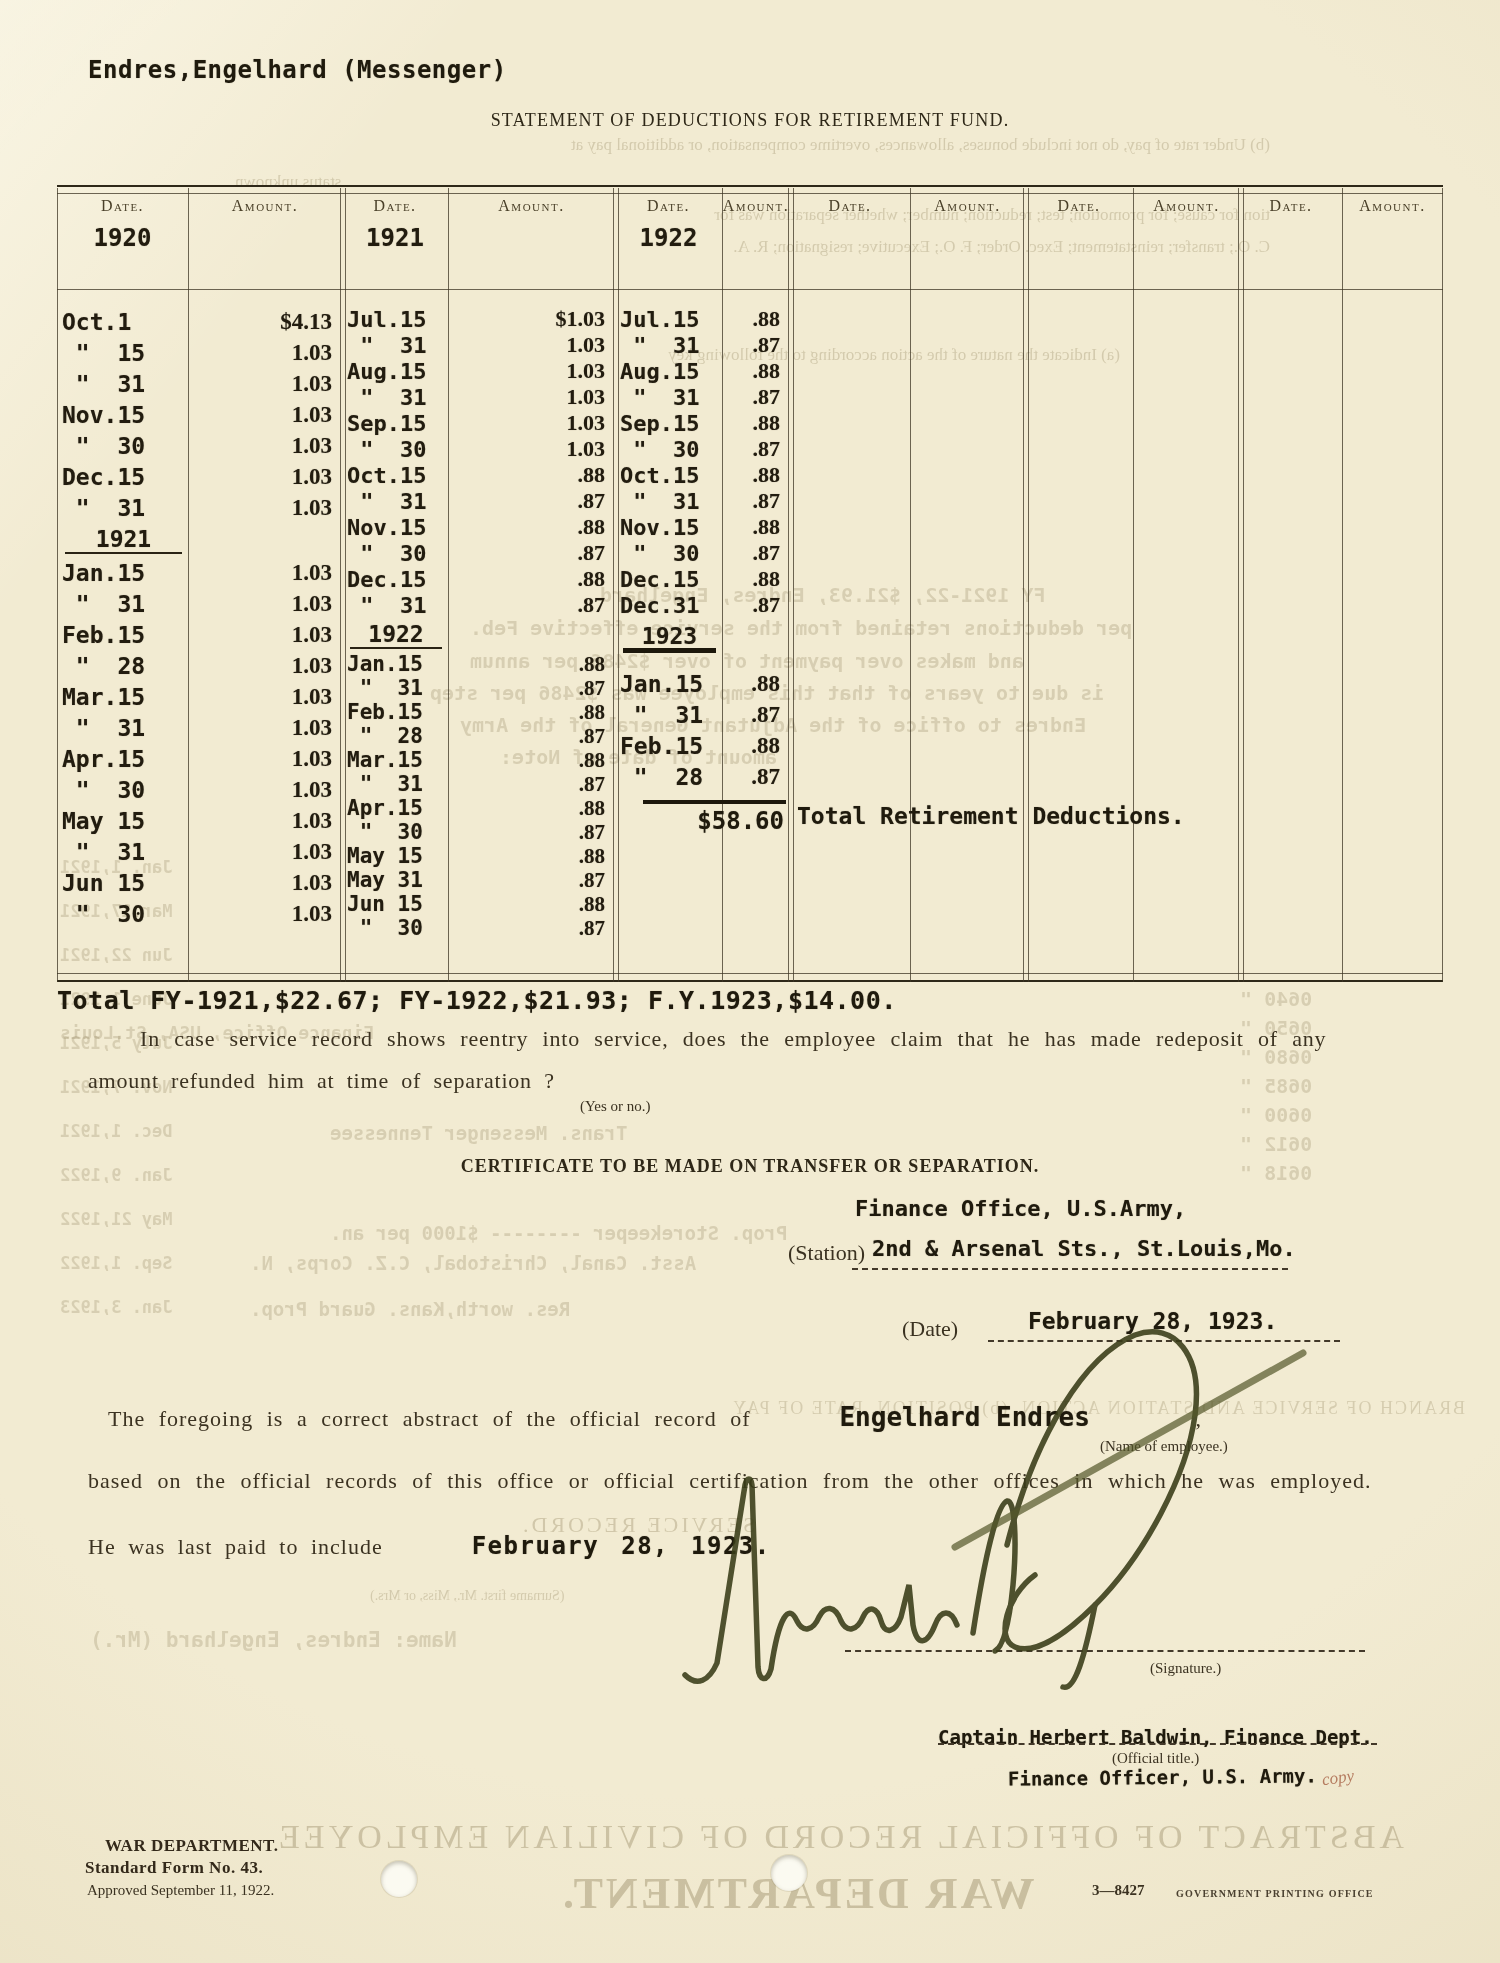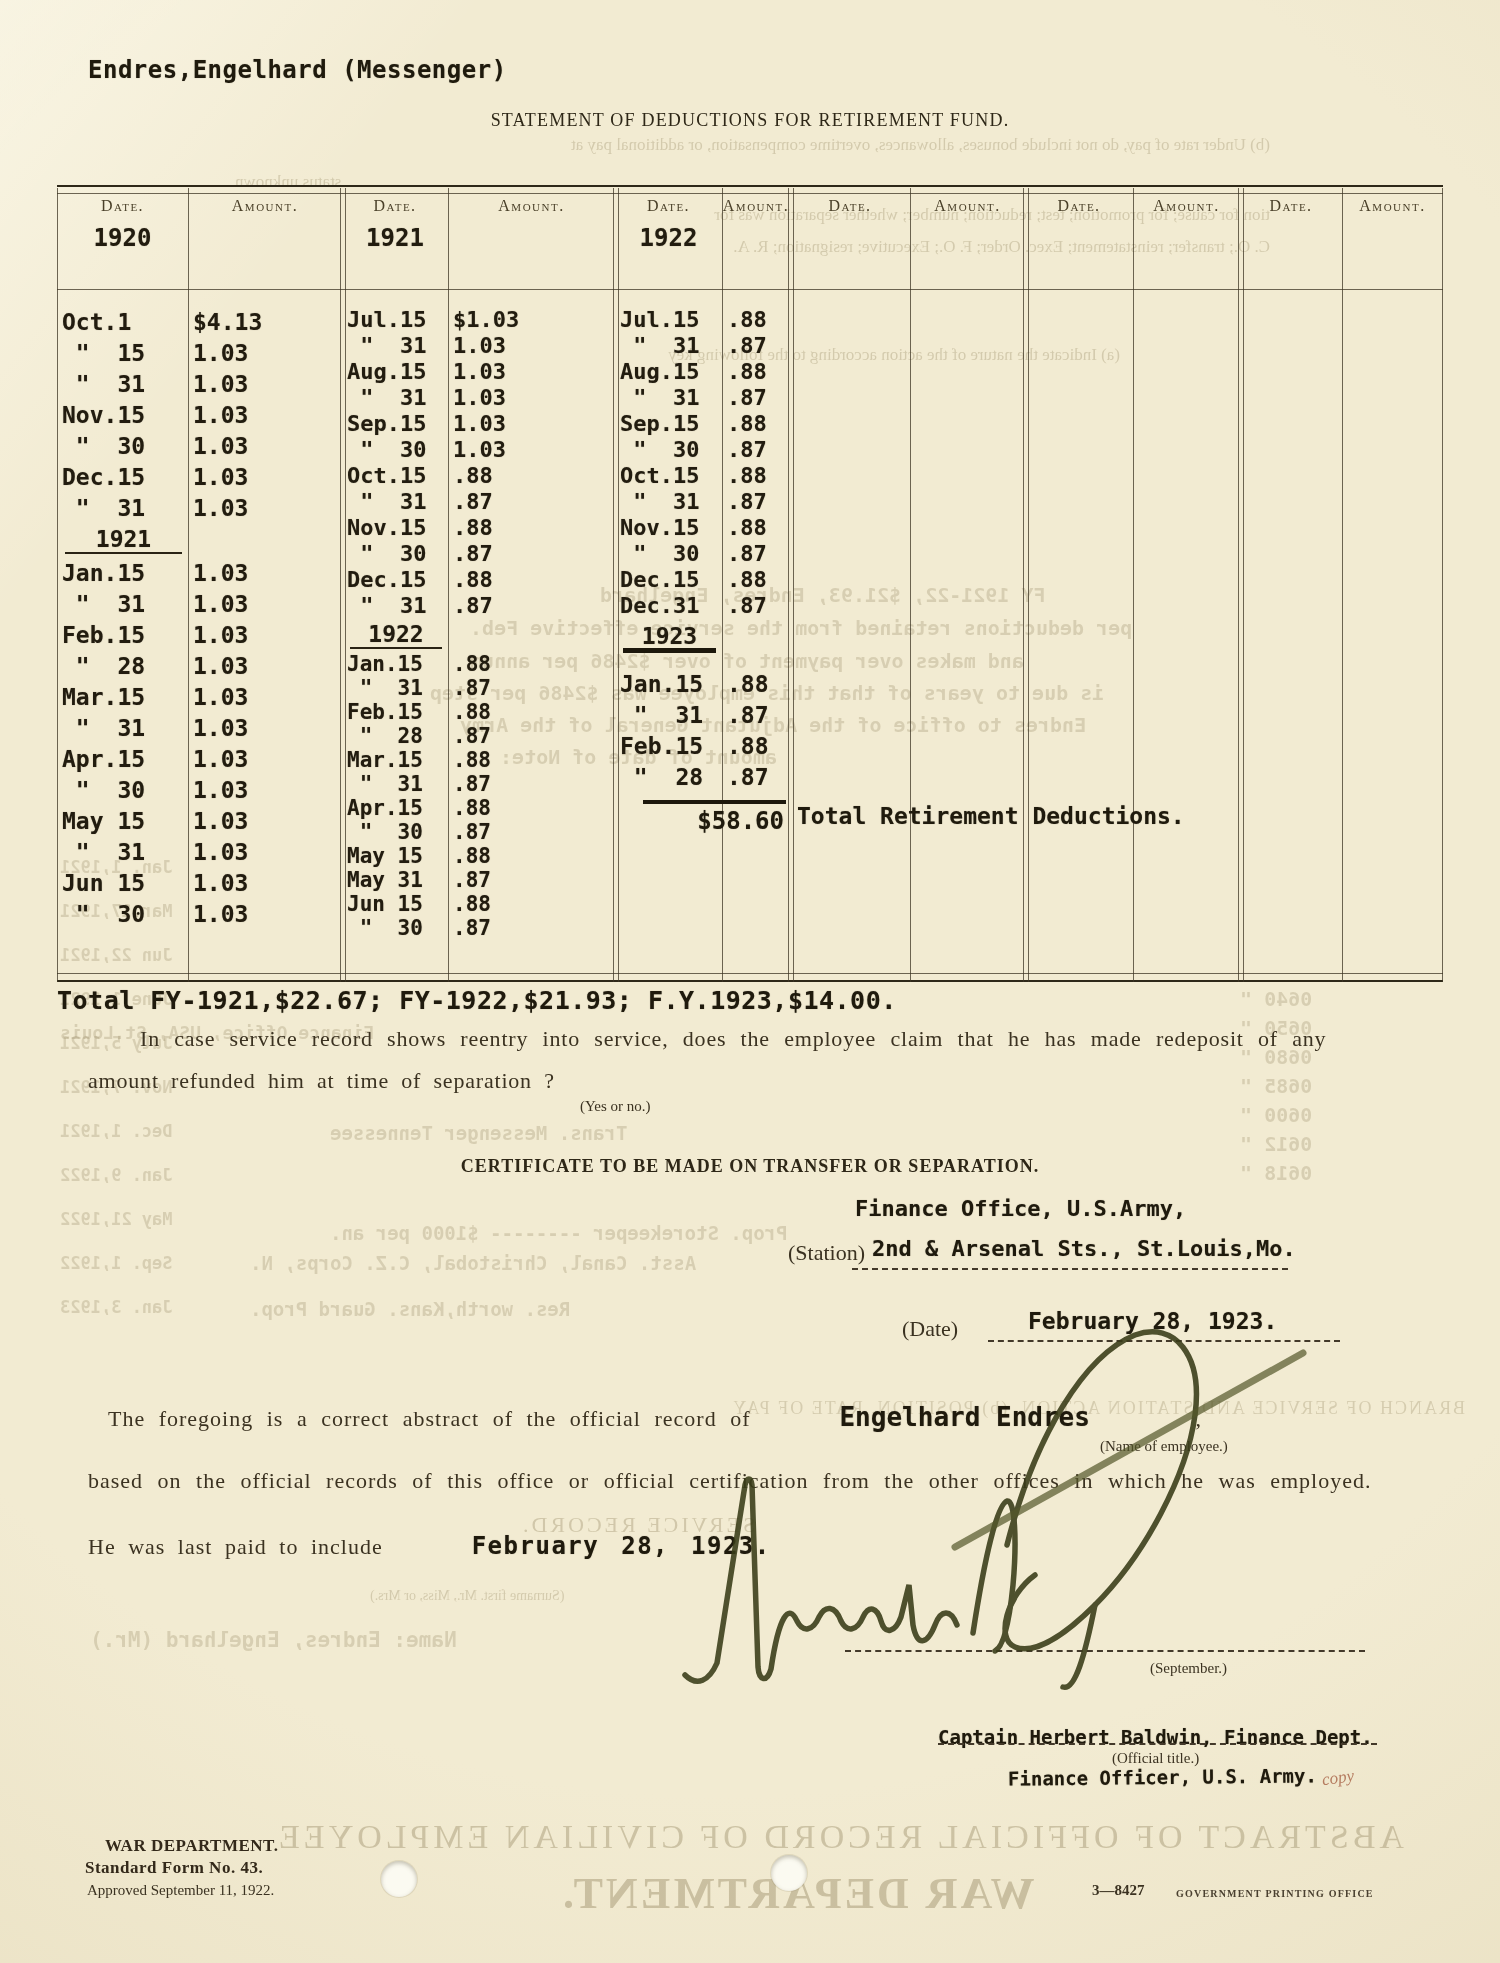--- a/index.html
+++ b/index.html
@@ -77,21 +77,21 @@
   .phd{width:var(--dc);text-align:center;}
   .pha{flex:1;text-align:center;}
   .phd,.pha{font-family:"Liberation Serif",serif;font-variant:small-caps;
             font-size:16px;letter-spacing:1.5px;color:#4a4029;}
   .pyr{position:absolute;top:36px;left:0;width:var(--dc);text-align:center;
        font:700 24px "DejaVu Sans Mono",monospace;color:#221c0f;text-shadow:0 0 1px rgba(31,26,13,.4);}
   .rows{position:absolute;top:118px;left:0;right:0;}
   .r{display:flex;align-items:center;color:#221c0f;font-family:"DejaVu Sans Mono",monospace;
      font-weight:700;text-shadow:0 0 1px rgba(31,26,13,.35);}
   .r .date{width:var(--dc);padding-left:5px;white-space:pre;}
-  .r .amt{flex:1;padding-right:10px;}
+  .r .amt{flex:1;text-align:right;padding-right:10px;font-family:Liberation Serif, serif;}
   .rn{height:31px;font-size:23px;}
   .rm{height:26px;font-size:22px;}
   .rc{height:24px;font-size:21px;}
   .rp{height:31px;font-size:23px;}
   .yr{width:calc(var(--dc) - 14px);margin:3px 0 3px 8px;height:28px;text-align:center;
       font:700 23px "DejaVu Sans Mono",monospace;color:#221c0f;
       border-bottom:2.5px solid #2a2314;box-sizing:border-box;text-shadow:0 0 1px rgba(31,26,13,.4);}
   .yr.u2{height:30px;margin-top:5px;border-bottom:5px solid #1d180c;}
   .rule{height:8px;border-bottom:4.5px solid #1d180c;margin:0 4px 0 28px;}
   .trow{display:flex;justify-content:flex-end;align-items:center;height:34px;}
@@ -536,21 +536,21 @@
   <svg class="sig-svg" viewBox="0 0 680 400">
     <g fill="none" stroke="#383b17" stroke-width="5.5" stroke-linecap="round" opacity=".88">
       <path d="M30,380 C42,392 54,386 62,368 L90,190 C92,182 96,182 97,190 L103,372 C104,386 112,388 116,374 C124,320 134,308 142,326 C148,338 158,336 164,322 C170,310 180,310 186,326 C192,338 202,336 208,322 C214,310 222,312 226,326 C230,340 240,338 246,322 L254,290 L258,330 C262,352 272,350 280,330 C286,314 296,314 302,330"></path>
       <path d="M318,338 C330,260 342,210 352,206 C360,204 362,246 358,290 C354,330 348,352 340,356"></path>
       <path d="M352,250 C380,140 430,60 480,40 C520,26 548,60 540,120 C532,180 490,260 440,310 C410,340 380,360 360,352 C340,344 352,300 380,280"></path>
       <path d="M440,310 C430,360 420,396 408,392"></path>
     </g>
     <path d="M300,252 L648,58" fill="none" stroke="#54572a" stroke-width="7" stroke-linecap="round" opacity=".7"></path>
   </svg>
   <div class="sig-dash"></div>
-  <div class="abs pr sig-label">(September.)</div>
+  <div class="abs pr sig-label">(Signature.)</div>
 
   <div class="abs tw official1"><span class="odash"></span><span>Captain Herbert Baldwin, Finance Dept.</span></div>
   <div class="abs pr official-label">(Official title.)</div>
   <div class="abs tw official2">Finance Officer, U.S. Army.</div>
   <div class="abs copy-mark">copy</div>
 
   <div class="abs wd1">WAR DEPARTMENT.</div>
   <div class="abs wd2">Standard Form No. 43.</div>
   <div class="abs wd3">Approved September 11, 1922.</div>
   <div class="abs pcode">3—8427</div>

